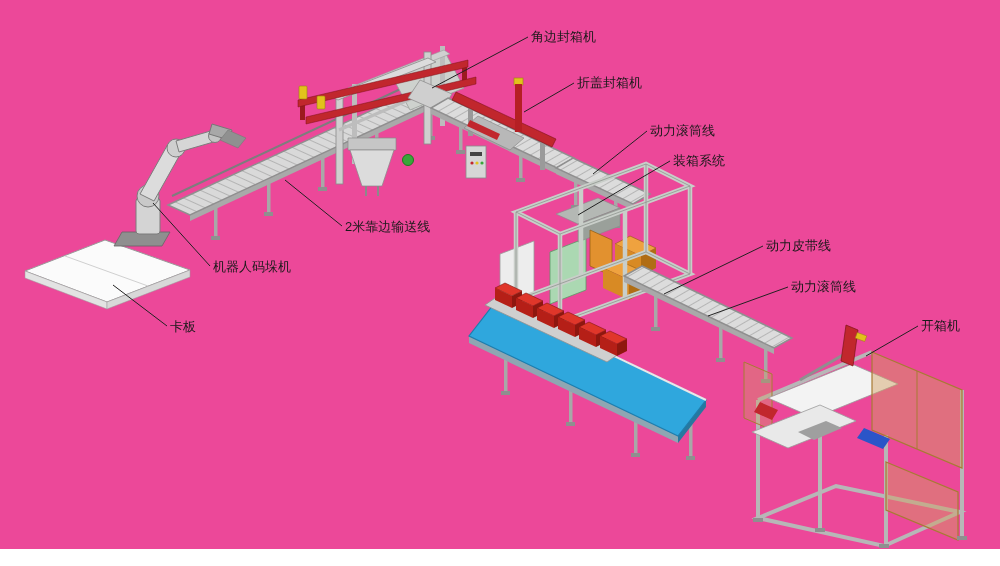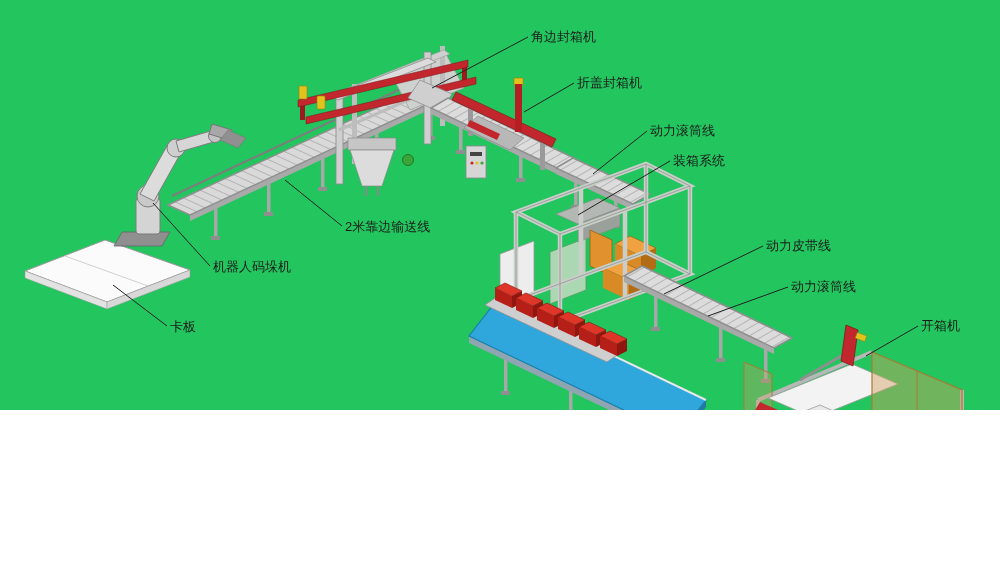--- a/index.html
+++ b/index.html
@@ -1,19 +1,19 @@
 <!DOCTYPE html>
 <html><head>
 <meta charset="utf-8">
 <style>
   html,body { margin:0; padding:0; background:#ffffff; }
   .stage {
     position:relative;
-    width:1000px; height:410px;
-    background:#22c55e;
+    width:1000px; height:549px;
+    background:#ec4899;
     overflow:hidden;
     font-family:"Liberation Sans", sans-serif;
   }
   svg { position:absolute; left:0; top:0; }
   text.lbl {
     font-size:13px;
     fill:#1a1a1a;
     font-family:"Liberation Sans", sans-serif;
   }
 </style>

